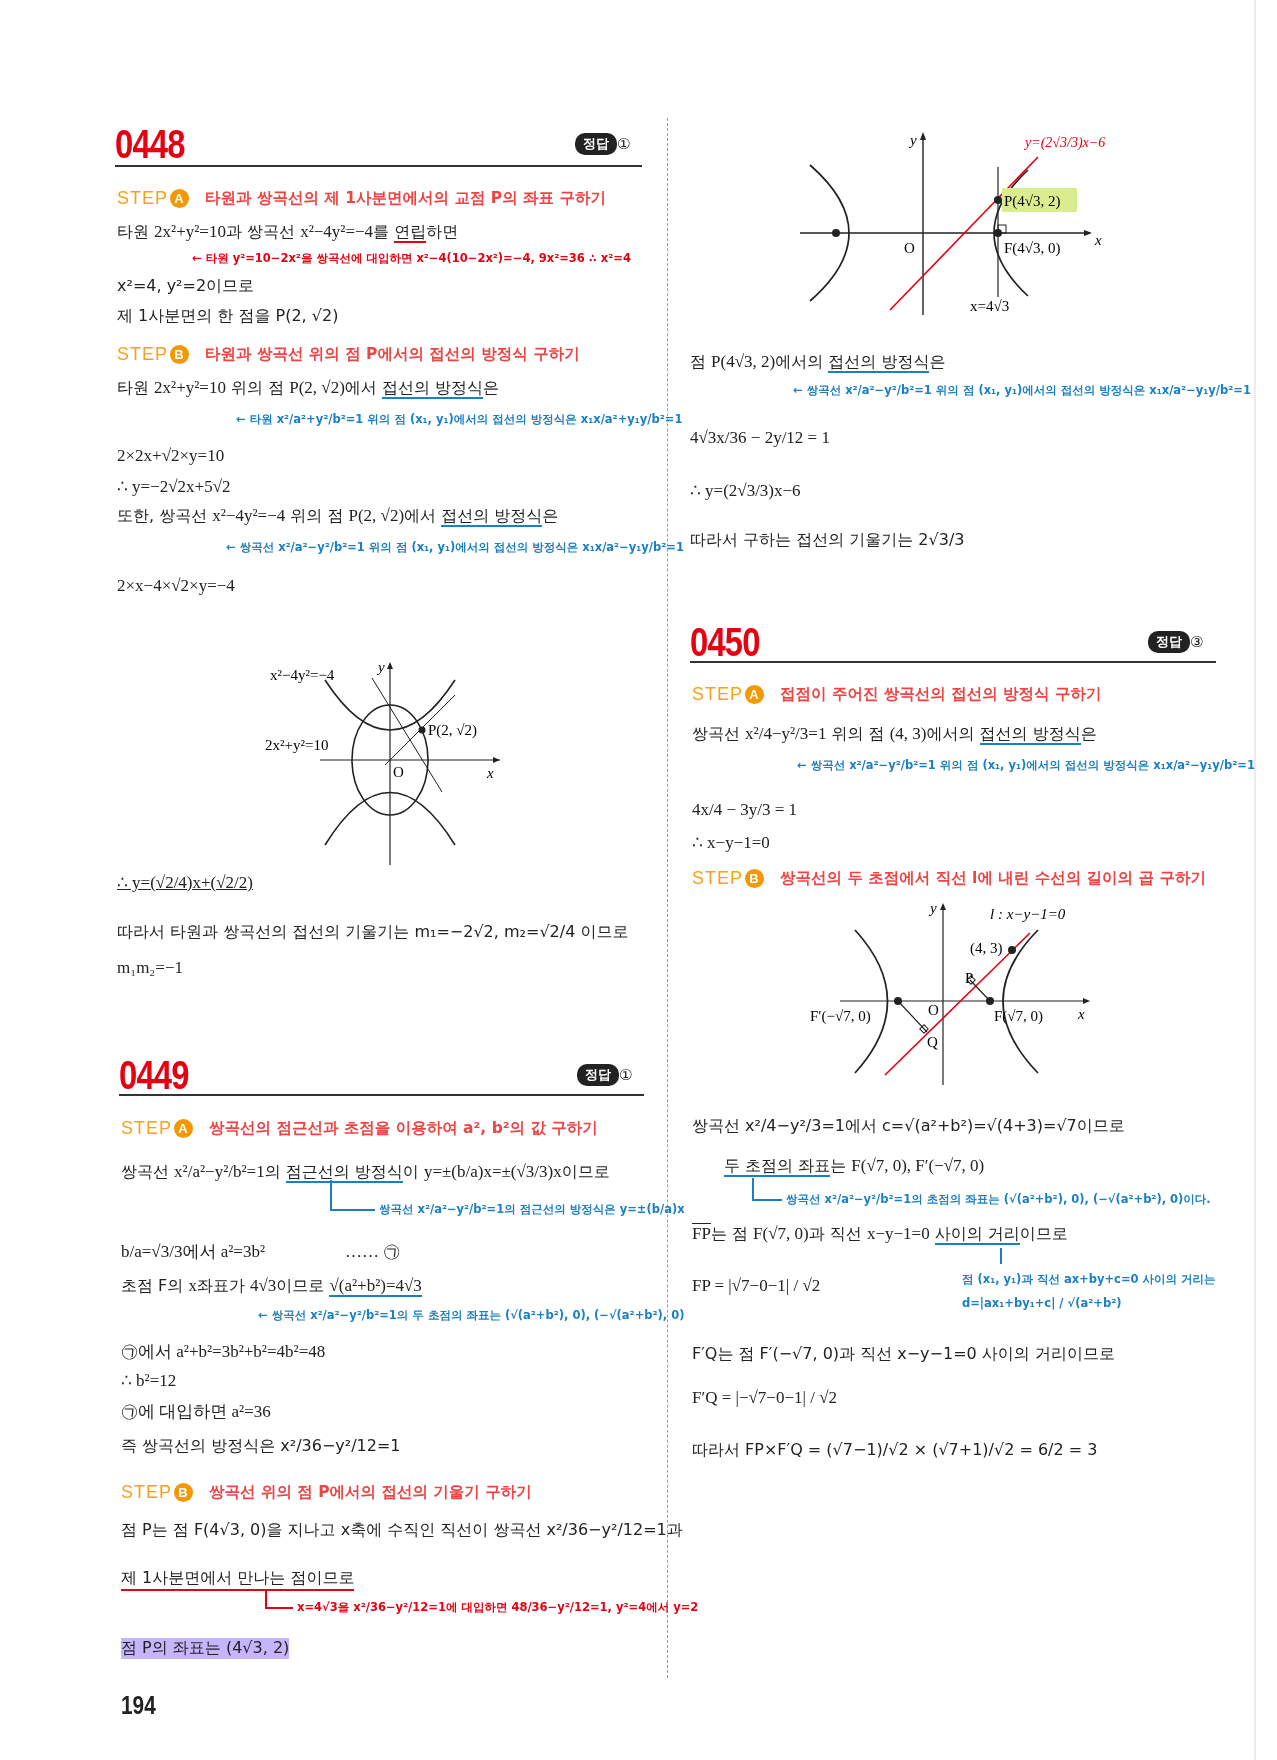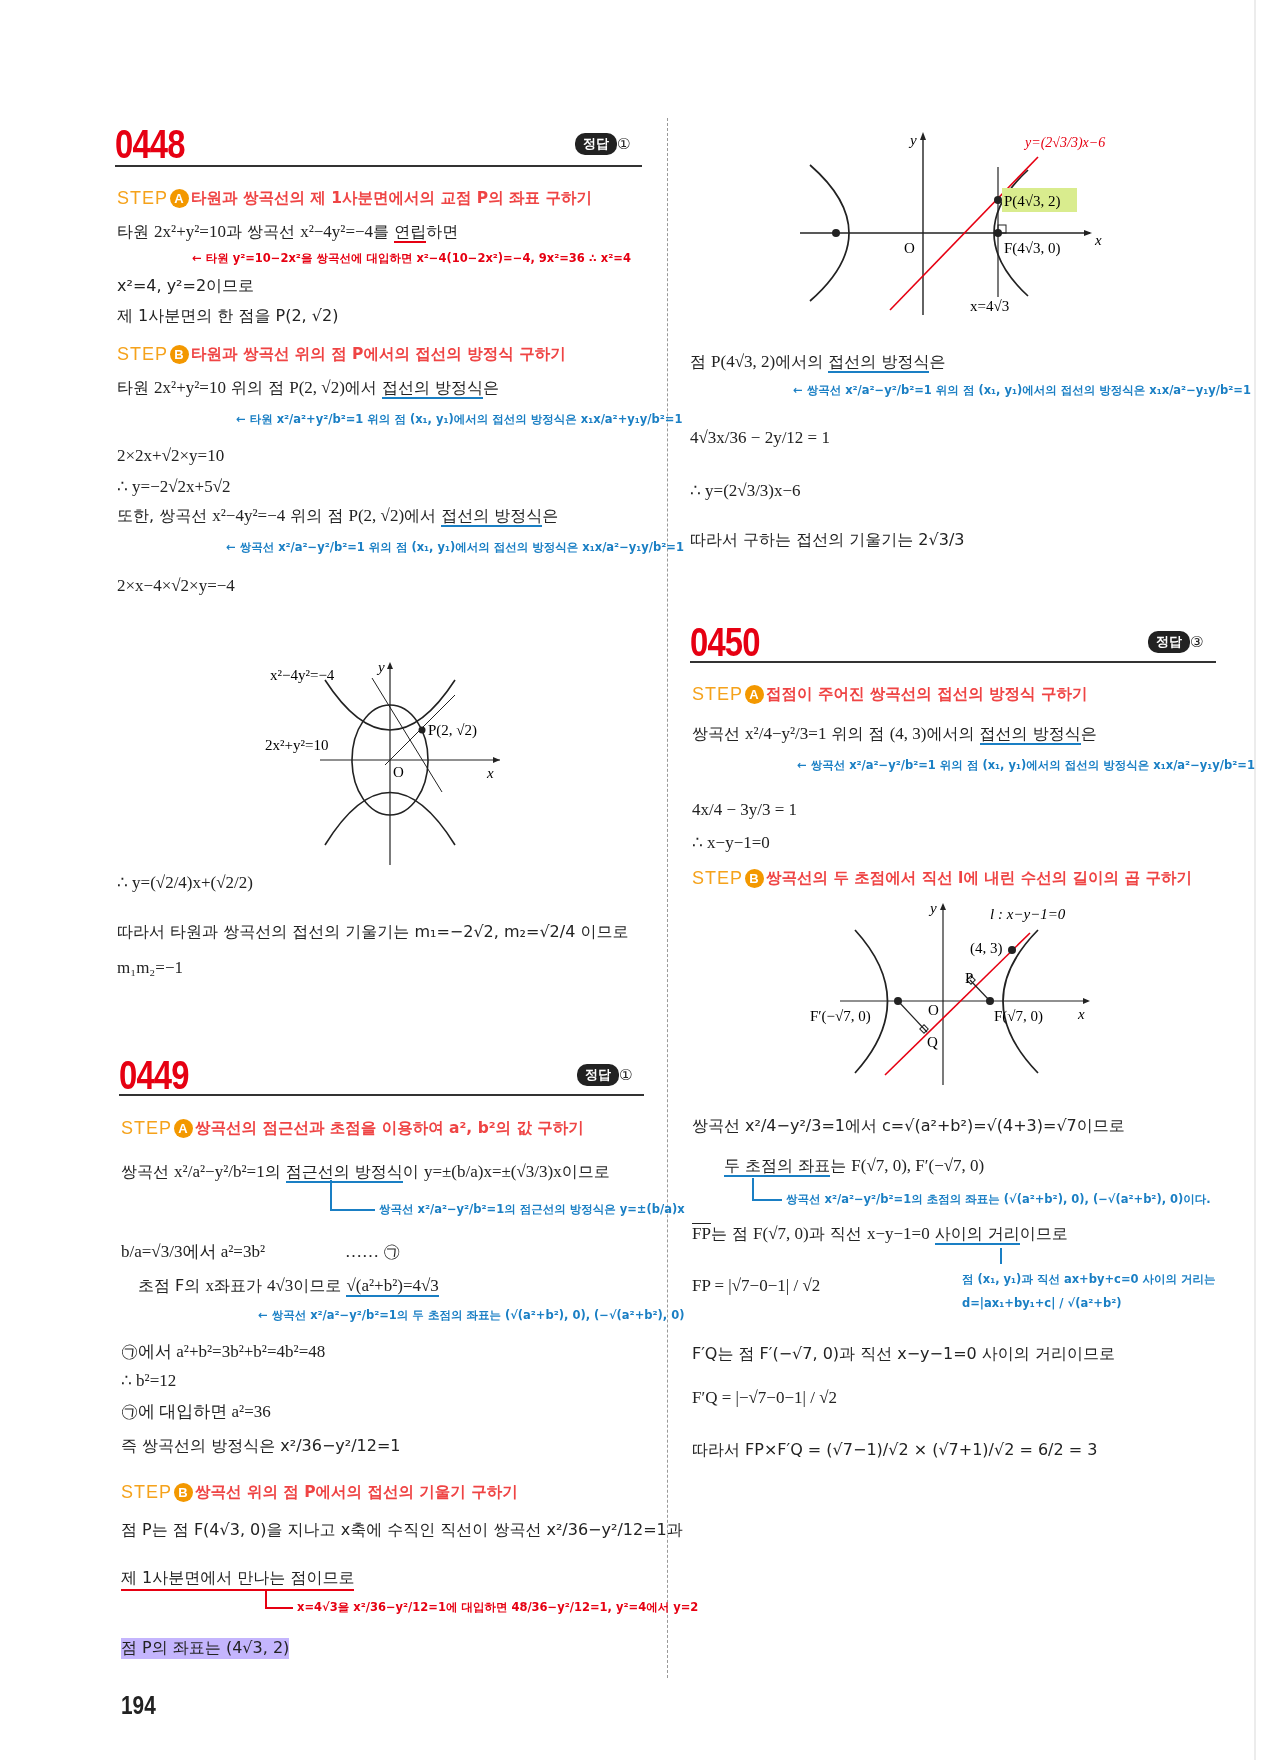--- a/index.html
+++ b/index.html
@@ -8,21 +8,21 @@
   .abs { position:absolute; }
   .right-edge { position:absolute; left:1254px; top:0; width:2px; height:1760px; background:#ececec; }
   .col-divider { position:absolute; left:667px; top:118px; height:1560px; border-left:1px dashed #999; }
 
   .pnum { font-family:"Liberation Sans", sans-serif; font-weight:bold; color:#e60012; font-size:40px;
           letter-spacing:-1px; transform:scaleX(0.82); transform-origin:left; line-height:1; }
   .answer { display:flex; align-items:center; font-size:15px; }
   .answer .tag { background:#222; color:#fff; border-radius:10px; padding:2px 8px; font-size:13px; font-weight:bold; }
   .rule { height:2px; background:#333; }
 
-  .step { display:flex; align-items:center; gap:2px; font-size:16px; font-weight:bold; }
+  .step { display:flex; align-items:center; gap:16px; font-size:16px; font-weight:bold; }
   .step .lbl { color:#f5a21b; font-family:"Liberation Sans", sans-serif; font-weight:normal; font-size:18px; letter-spacing:1px; display:flex; align-items:center; gap:2px; }
   .step .circ { display:inline-flex; width:19px; height:19px; border-radius:50%; background:#f39800; color:#fff; font-size:13px; font-weight:bold; align-items:center; justify-content:center; }
   .step .title { color:#ef4444; font-size:15.5px; }
 
   .line { font-size:16px; white-space:nowrap; }
   .math { font-family:"Liberation Serif","DejaVu Serif", serif; font-size:17px; }
   .ul-blue { border-bottom:2px solid #1a7fc4; }
   .ul-red { border-bottom:2px solid #e60012; }
   .note-blue { color:#1a7fc4; font-size:11.5px; font-weight:bold; white-space:nowrap; }
   .note-red { color:#e60012; font-size:11.5px; font-weight:bold; white-space:nowrap; }
@@ -82,21 +82,21 @@
   <line x1="135" y1="115" x2="205" y2="45" stroke="#222" stroke-width="1"></line>
   <circle cx="172" cy="80" r="3.5" fill="#222"></circle>
   <text x="20" y="30" font-size="15">x²−4y²=−4</text>
   <text x="128" y="22" font-size="15" font-style="italic">y</text>
   <text x="178" y="85" font-size="15">P(2, √2)</text>
   <text x="15" y="100" font-size="15">2x²+y²=10</text>
   <text x="143" y="127" font-size="15">O</text>
   <text x="237" y="128" font-size="15" font-style="italic">x</text>
 </svg>
 
-<div class="abs line math" style="left:117px;top:872px;">∴ y=(√2/4)x+(√2/2)</div>
+<div class="abs line math" style="left:117px;top:872px;text-decoration:underline;">∴ y=(√2/4)x+(√2/2)</div>
 <div class="abs line" style="left:117px;top:922px;">따라서 타원과 쌍곡선의 접선의 기울기는 m₁=−2√2, m₂=√2/4 이므로</div>
 <div class="abs line math" style="left:117px;top:958px;">m₁m₂=−1</div>
 
 <div class="abs pnum" style="left:119px;top:1055px;">0449</div>
 <div class="abs answer" style="left:577px;top:1064px;">
   <span class="tag">정답</span>
   <span>①</span>
 </div>
 <div class="abs rule" style="left:119px;top:1094px;width:525px;"></div>
 
@@ -107,21 +107,21 @@
     </span>
   <span class="title">쌍곡선의 점근선과 초점을 이용하여 a², b²의 값 구하기</span>
 </div>
 <div class="abs line" style="left:121px;top:1162px;">쌍곡선 <span class="math">x²/a²−y²/b²=1</span>의 <span class="ul-blue">점근선의 방정식</span>이 <span class="math">y=±(b/a)x=±(√3/3)x</span>이므로</div>
 <div class="abs note-blue" style="left:330px;top:1202px;">
   <span style="display:inline-block;width:45px;border-top:2px solid #1a7fc4;vertical-align:middle;margin-right:4px;"></span><span>쌍곡선 x²/a²−y²/b²=1의 점근선의 방정식은 y=±(b/a)x</span>
 </div>
 <div class="abs" style="left:330px;top:1180px;width:2px;height:30px;background:#1a7fc4;"></div>
 <div class="abs line math" style="left:121px;top:1240px;">b/a=√3/3에서 a²=3b²</div>
 <div class="abs line math" style="left:345px;top:1240px;">…… ㉠</div>
-<div class="abs line" style="left:138px;top:1276px;">초점 F의 <span class="math">x</span>좌표가 <span class="math">4√3</span>이므로 <span class="math ul-blue">√(a²+b²)=4√3</span></div>
+<div class="abs line" style="left:121px;top:1276px;">초점 F의 <span class="math">x</span>좌표가 <span class="math">4√3</span>이므로 <span class="math ul-blue">√(a²+b²)=4√3</span></div>
 <div class="abs note-blue" style="left:258px;top:1308px;">← 쌍곡선 x²/a²−y²/b²=1의 두 초점의 좌표는 (√(a²+b²), 0), (−√(a²+b²), 0)</div>
 <div class="abs line math" style="left:121px;top:1340px;">㉠에서 a²+b²=3b²+b²=4b²=48</div>
 <div class="abs line math" style="left:121px;top:1370px;">∴ b²=12</div>
 <div class="abs line math" style="left:121px;top:1400px;">㉠에 대입하면 a²=36</div>
 <div class="abs line" style="left:121px;top:1436px;">즉 쌍곡선의 방정식은 x²/36−y²/12=1</div>
 
 <div class="abs step" style="left:121px;top:1482px;">
   <span class="lbl">
       <span>STEP</span>
       <span class="circ">B</span>

